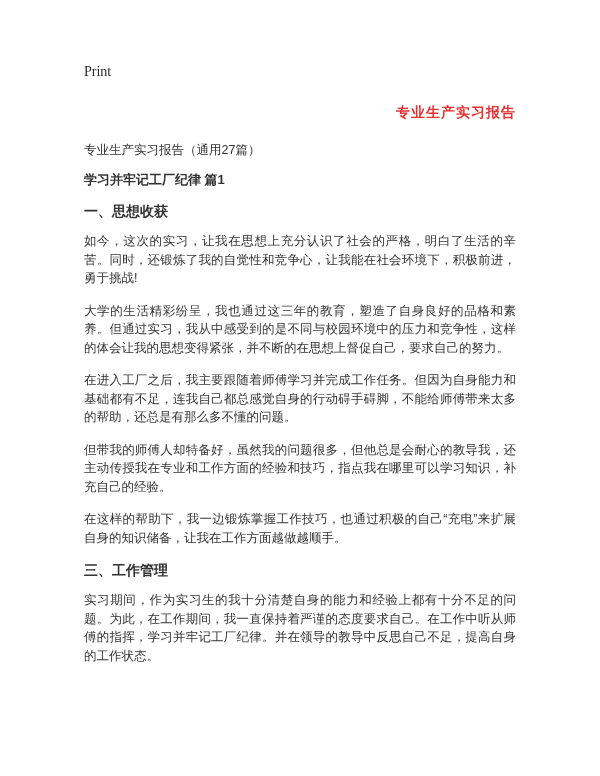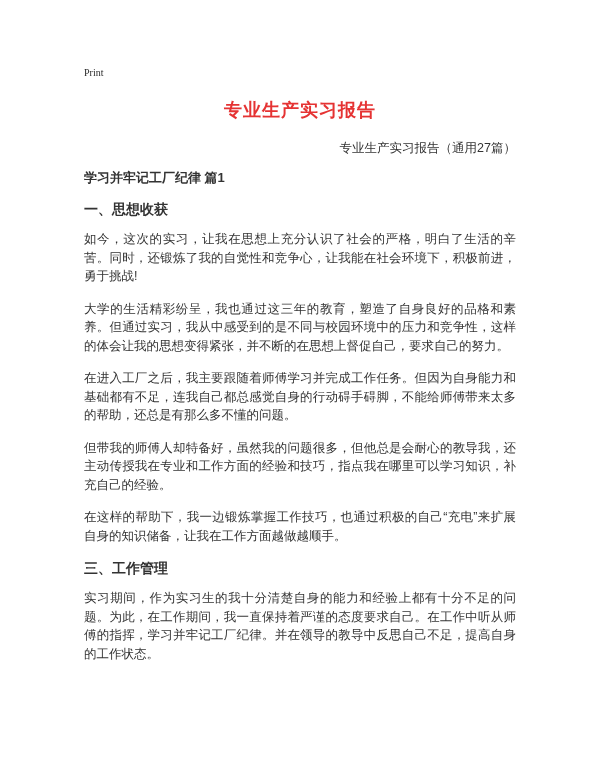--- a/index.html
+++ b/index.html
@@ -17,41 +17,40 @@
   .page {
     box-sizing: border-box;
     width: 600px;
     height: 776px;
     padding: 62px 84px 0 84px;
     background: #ffffff;
   }
   .print-link {
     display: inline-block;
     font-family: "Liberation Serif", serif;
-    font-size: 10px;
+    font-size: 14px;
     color: #2b2b2b;
     text-decoration: none;
     cursor: pointer;
     margin: 0 0 2px 0;
   }
   .doc-title {
-    font-size: 18px;
+    font-size: 14px;
     font-weight: bold;
-    text-align: center;
+    text-align: right;
     margin: 19px 0 19px 0;
     line-height: 22px;
     letter-spacing: 1px;
   }
   .doc-subtitle {
     font-size: 12.5px;
     font-weight: normal;
     color: #333333;
     margin: 0 0 12px 0;
     line-height: 17px;
-    text-align: right;
   }
   .piece-heading {
     font-size: 13px;
     font-weight: bold;
     color: #333333;
     margin: 0 0 13px 0;
     line-height: 17px;
   }
   .section-heading {
     font-size: 14px;

